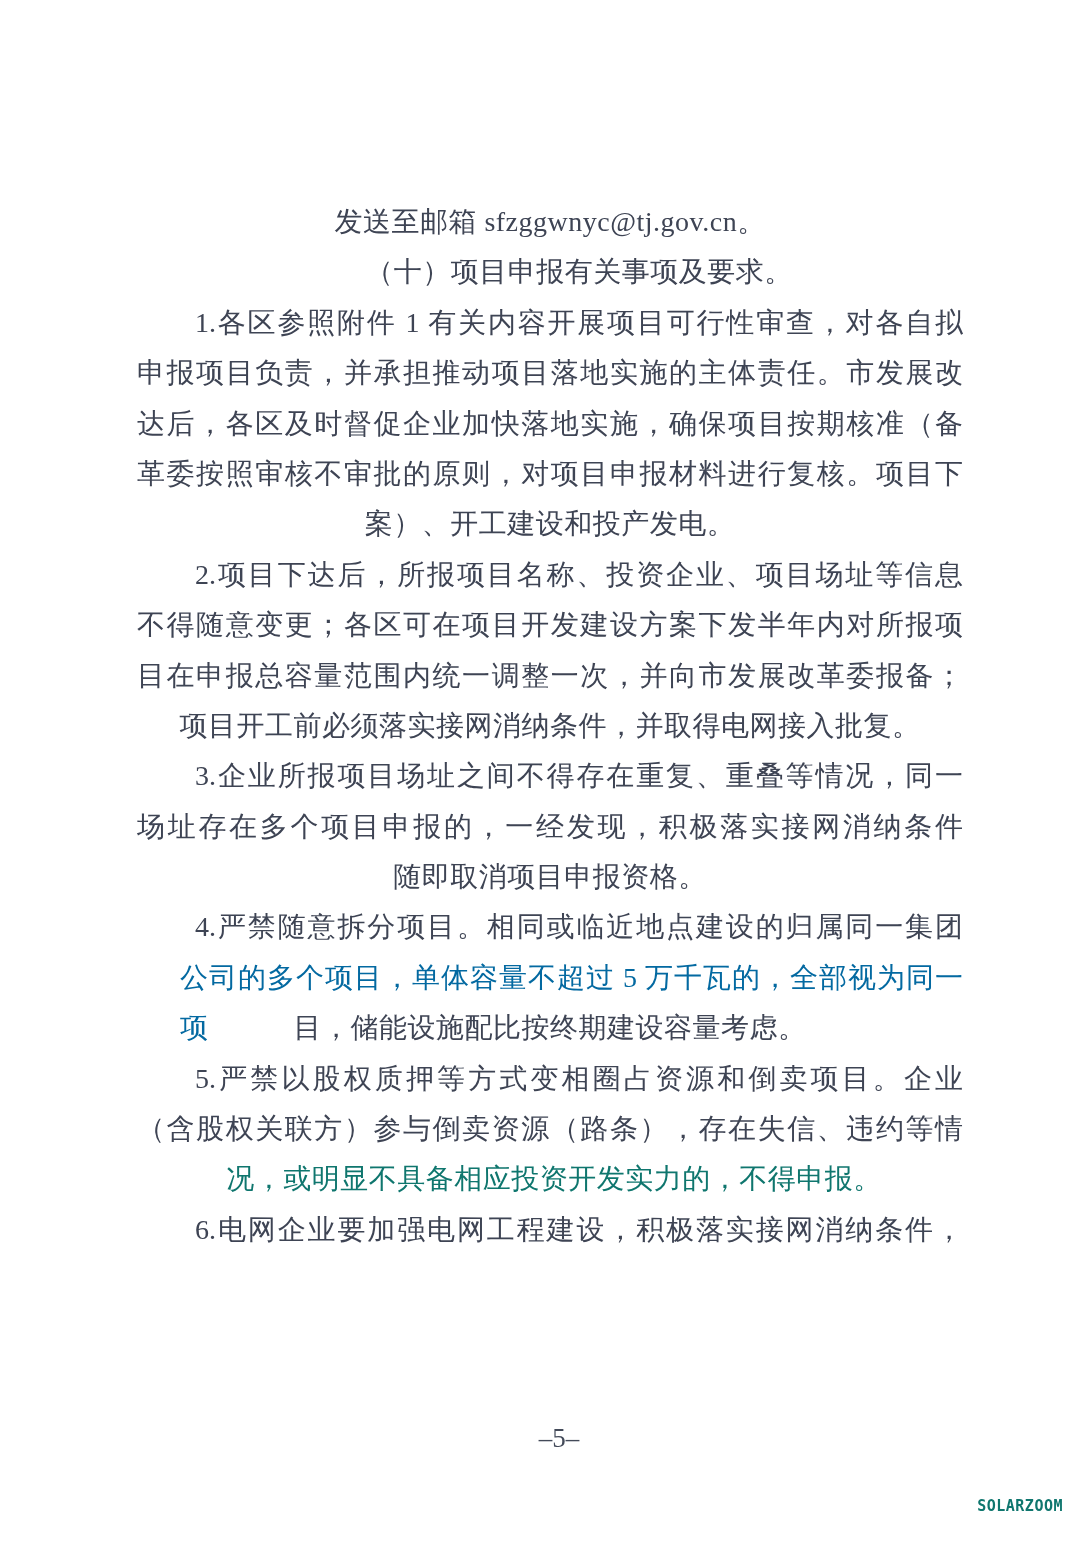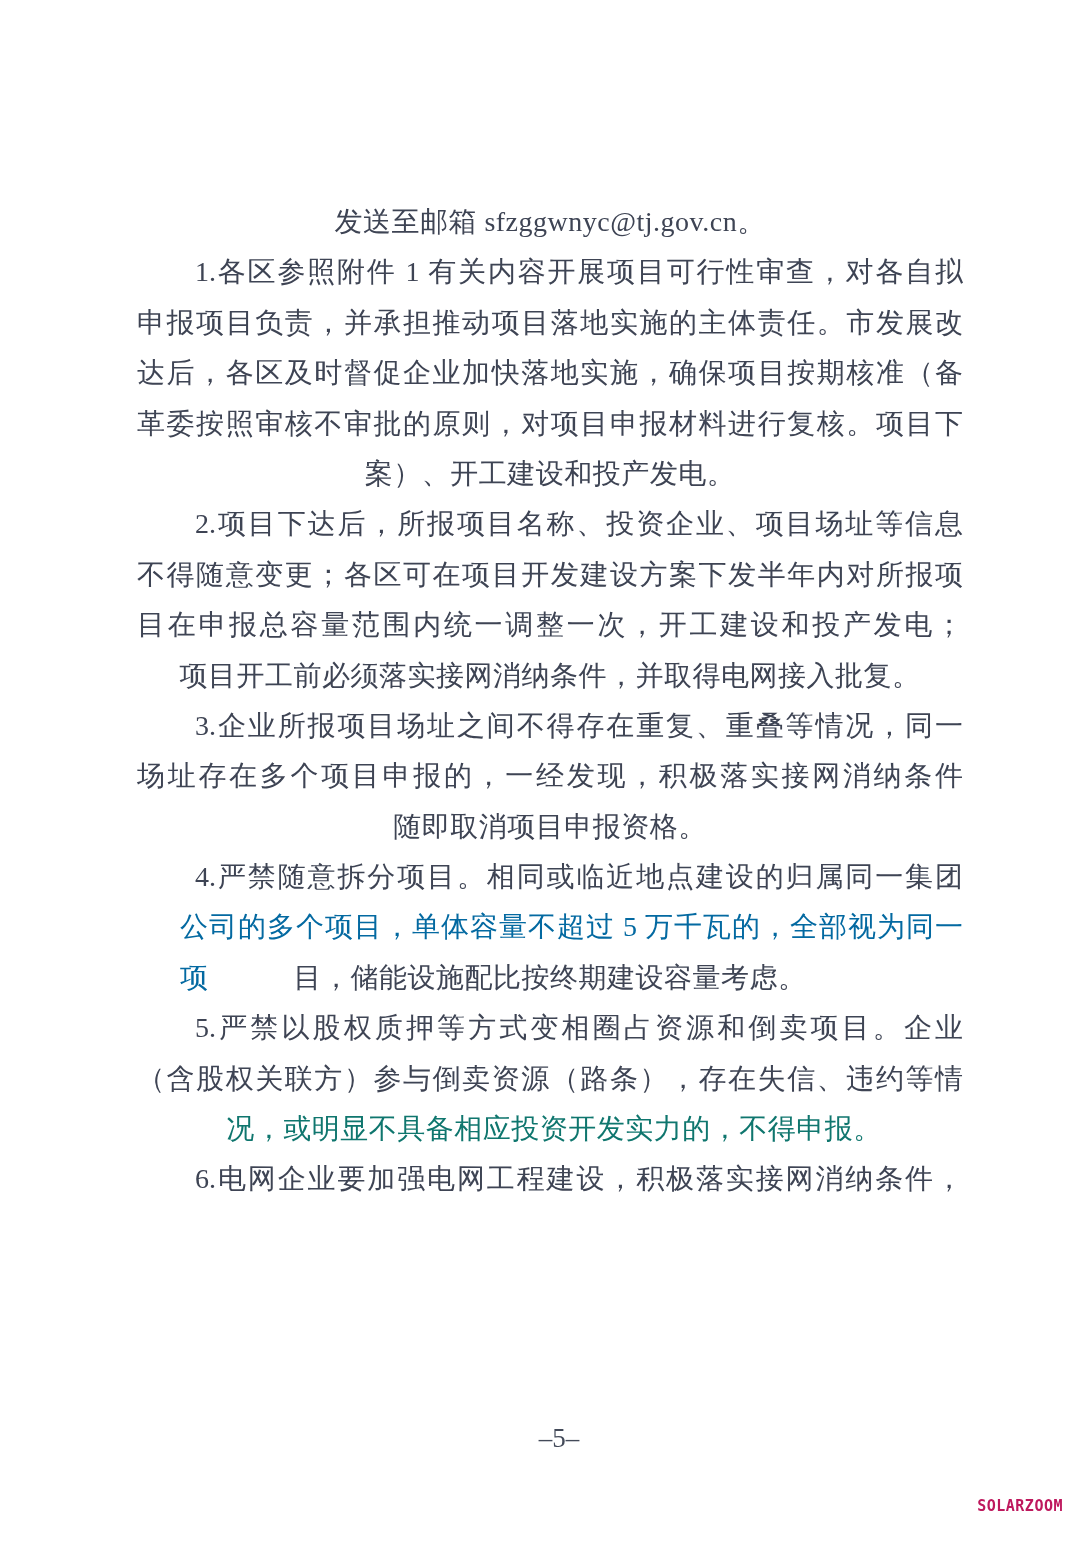--- a/index.html
+++ b/index.html
@@ -67,38 +67,39 @@
     letter-spacing: 0.5px;
   }
 </style>
 </head>
 <body>
 
 <div class="page" style="background: rgb(255, 255, 255);">
 
   <div class="doc-body" id="doc-lines">
       <div class="line" style="color: rgb(62, 68, 84);">发送至邮箱 sfzggwnyc@tj.gov.cn。</div>
+      <div class="line indent" style="color: rgb(62, 68, 84);">（十）项目申报有关事项及要求。</div>
       <div class="line indent just" style="color: rgb(62, 68, 84);">1.各区参照附件 1 有关内容开展项目可行性审查，对各自拟</div>
       <div class="line just" style="color: rgb(62, 68, 84);">申报项目负责，并承担推动项目落地实施的主体责任。市发展改</div>
       <div class="line just" style="color: rgb(62, 68, 84);">达后，各区及时督促企业加快落地实施，确保项目按期核准（备</div>
       <div class="line just" style="color: rgb(62, 68, 84);">革委按照审核不审批的原则，对项目申报材料进行复核。项目下</div>
       <div class="line" style="color: rgb(62, 68, 84);">案）、开工建设和投产发电。</div>
       <div class="line indent just" style="color: rgb(62, 68, 84);">2.项目下达后，所报项目名称、投资企业、项目场址等信息</div>
       <div class="line just" style="color: rgb(62, 68, 84);">不得随意变更；各区可在项目开发建设方案下发半年内对所报项</div>
-      <div class="line just" style="color: rgb(62, 68, 84);">目在申报总容量范围内统一调整一次，开工建设和投产发电；</div>
+      <div class="line just" style="color: rgb(62, 68, 84);">目在申报总容量范围内统一调整一次，并向市发展改革委报备；</div>
       <div class="line" style="color: rgb(62, 68, 84);">项目开工前必须落实接网消纳条件，并取得电网接入批复。</div>
       <div class="line indent just" style="color: rgb(62, 68, 84);">3.企业所报项目场址之间不得存在重复、重叠等情况，同一</div>
       <div class="line just" style="color: rgb(62, 68, 84);">场址存在多个项目申报的，一经发现，积极落实接网消纳条件</div>
       <div class="line" style="color: rgb(62, 68, 84);">随即取消项目申报资格。</div>
       <div class="line indent just" style="color: rgb(62, 68, 84);">4.严禁随意拆分项目。相同或临近地点建设的归属同一集团</div>
       <div class="line just" style="color: #0369a1; margin-left: 43px;">公司的多个项目，单体容量不超过 5 万千瓦的，全部视为同一项</div>
       <div class="line" style="color: rgb(62, 68, 84);">目，储能设施配比按终期建设容量考虑。</div>
       <div class="line indent just" style="color: rgb(62, 68, 84);">5.严禁以股权质押等方式变相圈占资源和倒卖项目。企业</div>
       <div class="line just" style="color: rgb(62, 68, 84);">（含股权关联方）参与倒卖资源（路条），存在失信、违约等情</div>
       <div class="line" style="color: #0f766e; margin-left: 8px;">况，或明显不具备相应投资开发实力的，不得申报。</div>
       <div class="line indent just" style="color: rgb(62, 68, 84);">6.电网企业要加强电网工程建设，积极落实接网消纳条件，</div>
     </div>
 
   <div class="page-number">–5–</div>
 
-  <div class="watermark" style="color: #be185d;">SOLARZOOM</div>
+  <div class="watermark" style="color: #0f766e;">SOLARZOOM</div>
 
 </div>
 
 </body></html>

